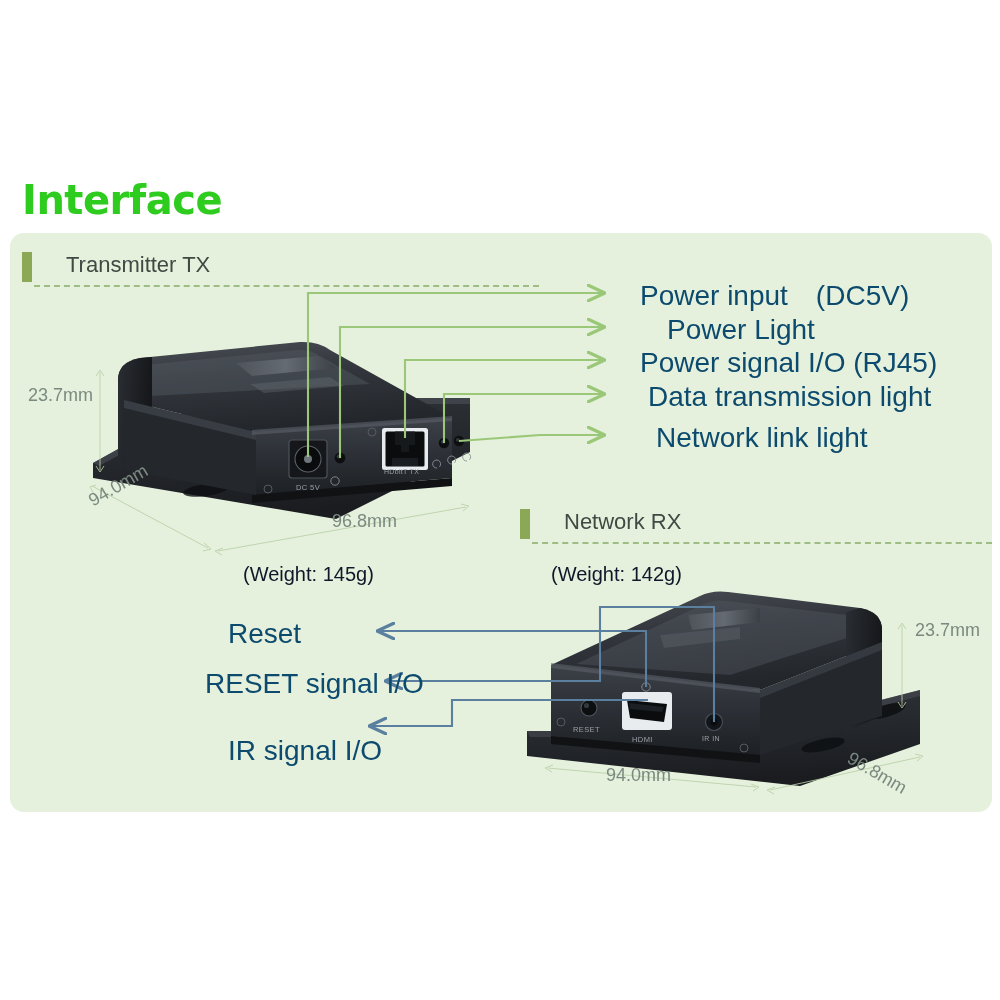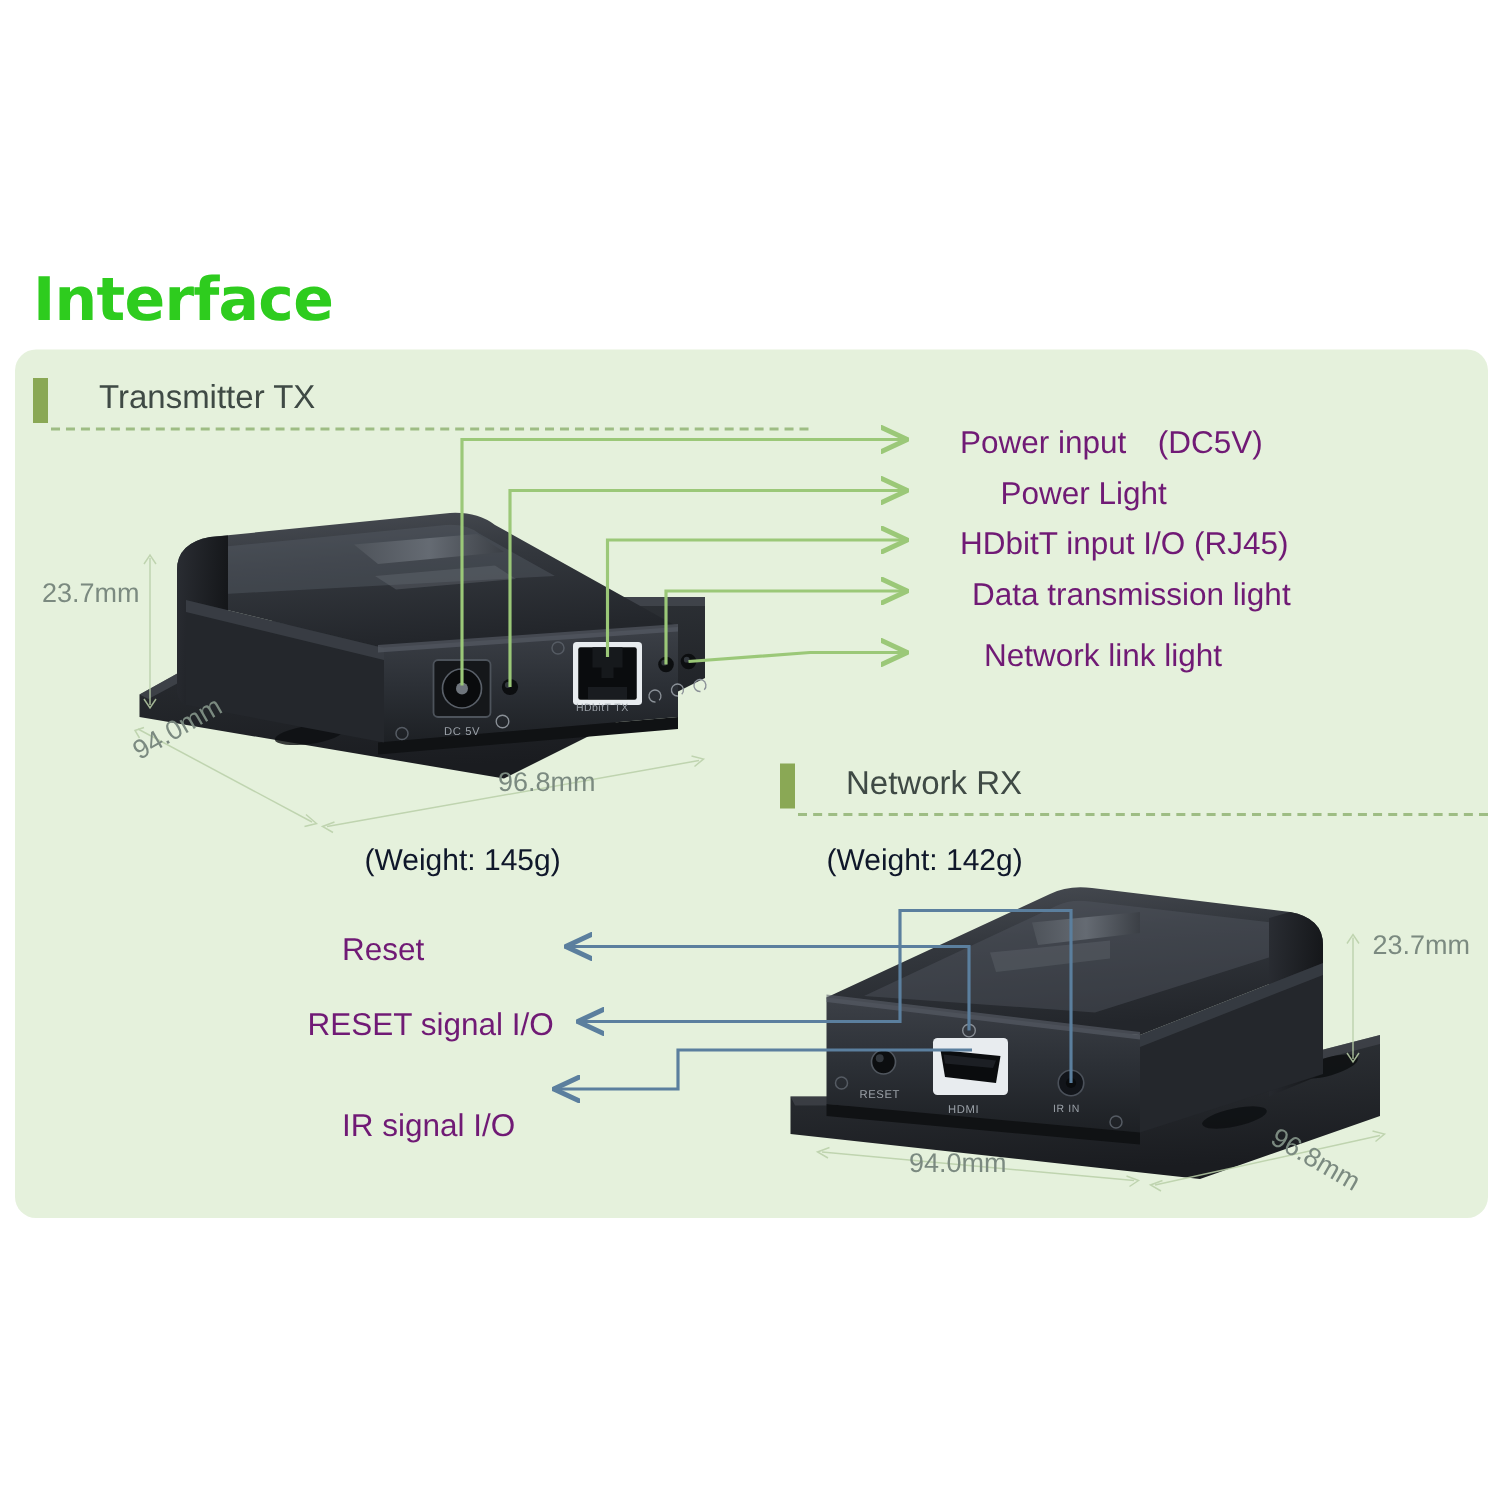--- a/index.html
+++ b/index.html
@@ -42,21 +42,21 @@
     margin-left:19px;
   }
   .sec-dash{
     position:absolute;left:12px;top:37px;height:0;
     border-top:2px dashed #9ebd84;
   }
 
   
   .callout{
     position:absolute;
-    font-size:21px;color:#701a75;white-space:nowrap;
+    font-size:28px;color:#0c4a6e;white-space:nowrap;
     line-height:21px;
   }
   .callout.right{text-align:left;}
   .callout.left{text-align:right;}
 
   
   .dim{
     position:absolute;
     font-size:18px;color:#7b8a80;white-space:nowrap;
   }
@@ -259,21 +259,21 @@
 
     <g fill="none" stroke="#5b7f9e" stroke-width="2.1">
       <path d="M646,687 L646,631 L378,631" marker-end="url(#arrBlue)"></path>
       <path d="M714,722 L714,607 L600,607 L600,681 L386,681" marker-end="url(#arrBlue)"></path>
       <path d="M648,700 L452,700 L452,726 L370,726" marker-end="url(#arrBlue)"></path>
     </g>
   </svg>
 
   <div class="callout right" style="left:640px;top:285px;">Power input　(DC5V)</div>
   <div class="callout right" style="left:640px;top:319px;margin-left:27px;">Power Light</div>
-  <div class="callout right" style="left:640px;top:352px;">HDbitT input I/O (RJ45)</div>
+  <div class="callout right" style="left:640px;top:352px;">Power signal I/O (RJ45)</div>
   <div class="callout right" style="left:648px;top:386px;">Data transmission light</div>
   <div class="callout right" style="left:656px;top:427px;">Network link light</div>
 
   <div class="callout left" style="left:228px;top:623px;">Reset</div>
   <div class="callout left" style="left:205px;top:673px;">RESET signal I/O</div>
   <div class="callout left" style="left:228px;top:740px;">IR signal I/O</div>
 
   <div class="dim" style="left:28px;top:385px;">23.7mm</div>
   <div class="dim rot-a" style="left:85px;top:493px;">94.0mm</div>
   <div class="dim" style="left:332px;top:511px;">96.8mm</div>

